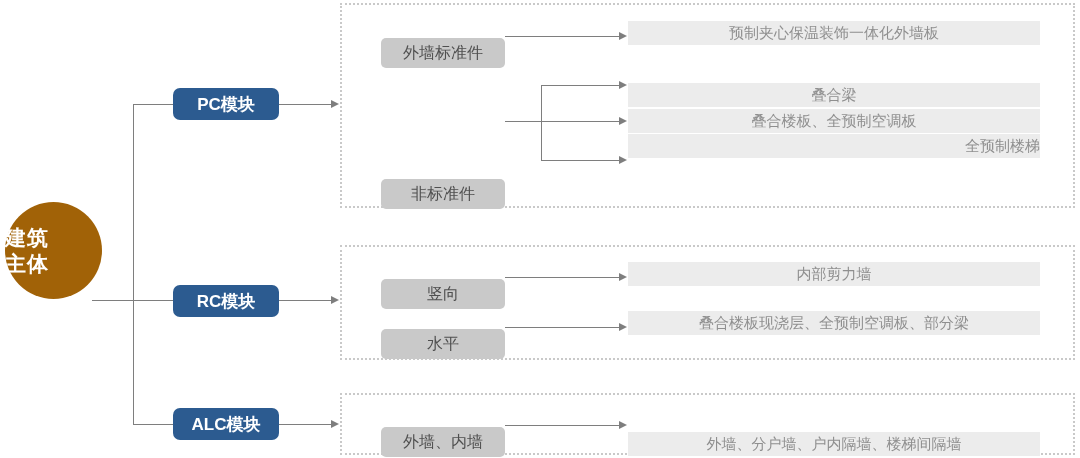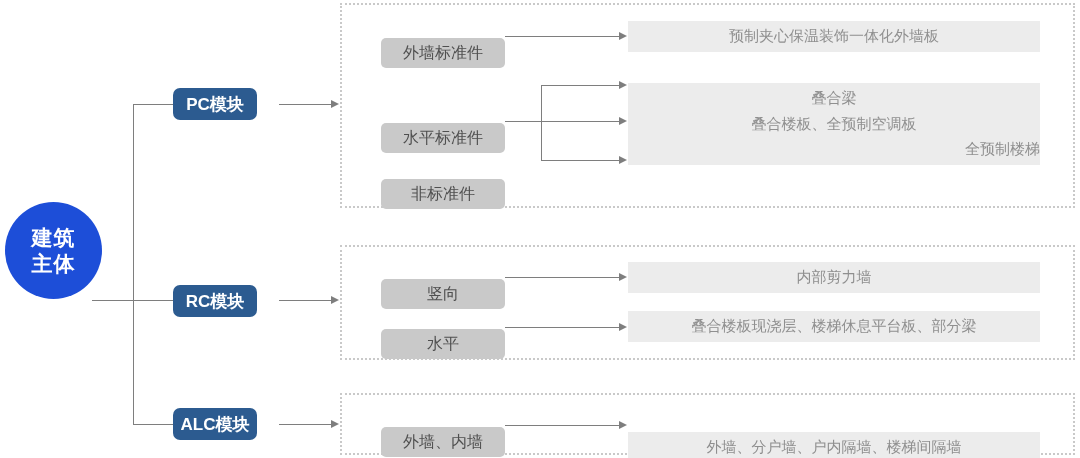--- a/index.html
+++ b/index.html
@@ -4,45 +4,45 @@
 <style>
   * { margin:0; padding:0; box-sizing:border-box; }
   html,body { background:#ffffff; }
   body { font-family:"Liberation Sans","DejaVu Sans",sans-serif; }
   .canvas {
     position:relative; width:1080px; height:458px; background:#ffffff; overflow:hidden;
   }
   
   .root-circle {
     position:absolute; left:5px; top:202px; width:97px; height:97px;
-    border-radius:50%; background:#1d4ed8; color:#ffffff;
-    display:flex; flex-direction:column; align-items:center; justify-content:center;
+    border-radius:50%; background:#a16207; color:#ffffff;
+    display:flex; flex-direction:column; justify-content:center;
     font-size:21px; font-weight:bold; line-height:1.22; letter-spacing:1px; z-index:2;
   }
   
   .module {
-    position:absolute; left:173px; width:84px; height:32px;
+    position:absolute; left:173px; width:106px; height:32px;
     background:#2c5b90; border-radius:7px; color:#ffffff;
     font-size:17px; font-weight:bold;
     display:flex; align-items:center; justify-content:center; z-index:2;
   }
   
   .frame {
     position:absolute; left:340px; width:735px;
     border:2px dotted #c9c9c9; background:transparent;
   }
   
   .label-box {
     position:absolute; left:381px; width:124px; height:30px;
     background:#c9c9c9; border-radius:5px; color:#4f4f4f; font-size:16px;
     display:flex; align-items:center; justify-content:center;margin-top:17px;
   }
   
   .output-box {
-    position:absolute; left:628px; width:412px; height:31px;
+    position:absolute; left:628px; width:412px; height:24px;
     background:#ececec; color:#8f8f8f; font-size:15px;
     display:flex; align-items:center; justify-content:center;
   }
   
   .hline { position:absolute; height:1px; background:#7e7e7e; z-index:1; }
   .vline { position:absolute; width:1px; background:#7e7e7e; z-index:1; }
   .arrow { position:absolute; height:1px; background:#7e7e7e; z-index:1; }
   .arrow::after {
     content:""; position:absolute; right:-8px; top:-4px; width:0; height:0;
     border-left:8px solid #7e7e7e; border-top:4px solid transparent; border-bottom:4px solid transparent;
@@ -77,23 +77,20 @@
   <div class="arrow" style="left:279px; top:300px; width:52px;"></div>
   <div class="arrow" style="left:279px; top:424px; width:52px;"></div>
 
   <div class="frame" style="top:3px; height:205px;"></div>
   <div class="frame" style="top:245px; height:115px;"></div>
   <div class="frame" style="top:393px; height:62px;"></div>
 
   <div class="label-box" style="top:21px;">
     <span>外墙标准件</span>
   </div>
-  <div class="label-box" style="top:106px;">
-    <span>水平标准件</span>
-  </div>
   <div class="label-box" style="top:162px;">
     <span>非标准件</span>
   </div>
 
   <div class="arrow" style="left:505px; top:36px; width:114px;"></div>
 
   <div class="hline" style="left:505px; top:121px; width:36px;"></div>
   <div class="vline" style="left:541px; top:85px; height:76px;"></div>
   <div class="arrow" style="left:541px; top:85px; width:78px;"></div>
   <div class="arrow" style="left:541px; top:121px; width:78px;"></div>
@@ -119,21 +116,21 @@
     <span>水平</span>
   </div>
 
   <div class="arrow" style="left:505px; top:277px; width:114px;"></div>
   <div class="arrow" style="left:505px; top:327px; width:114px;"></div>
 
   <div class="output-box" style="top:262px;">
     <span>内部剪力墙</span>
   </div>
   <div class="output-box" style="top:311px;">
-    <span>叠合楼板现浇层、楼梯休息平台板、部分梁</span>
+    <span>叠合楼板现浇层、全预制空调板、部分梁</span>
   </div>
 
   <div class="label-box" style="top:410px;">
     <span>外墙、内墙</span>
   </div>
 
   <div class="arrow" style="left:505px; top:425px; width:114px;"></div>
 
   <div class="output-box" style="top:432px;">
     <span>外墙、分户墙、户内隔墙、楼梯间隔墙</span>

